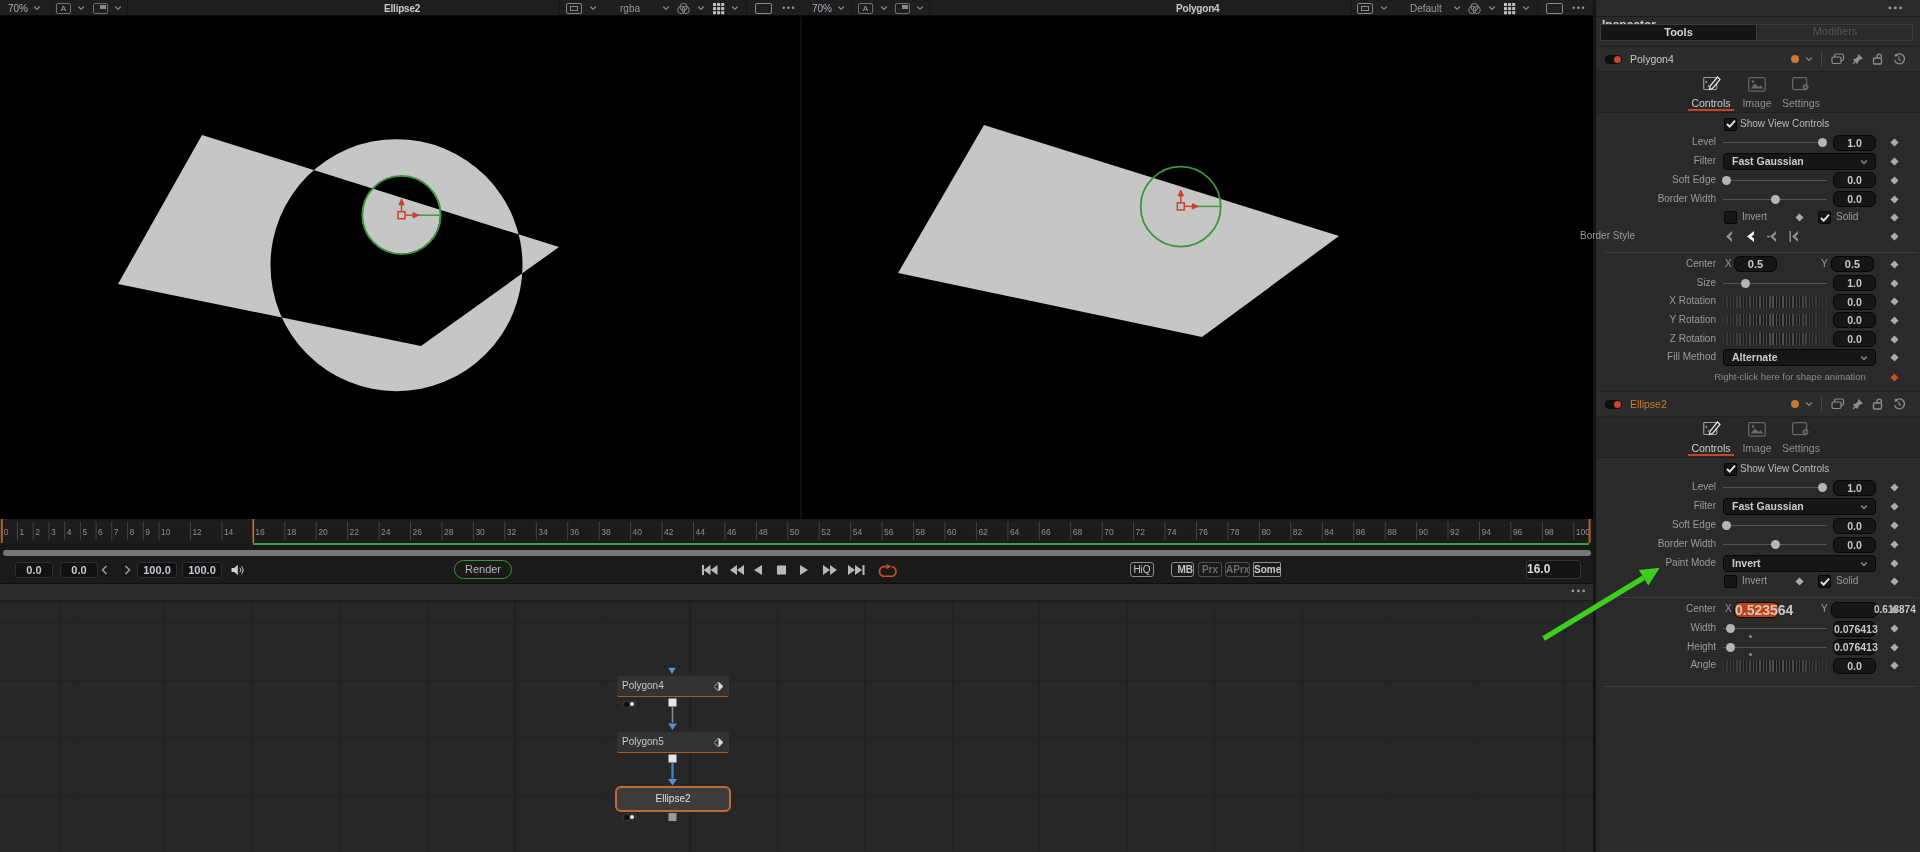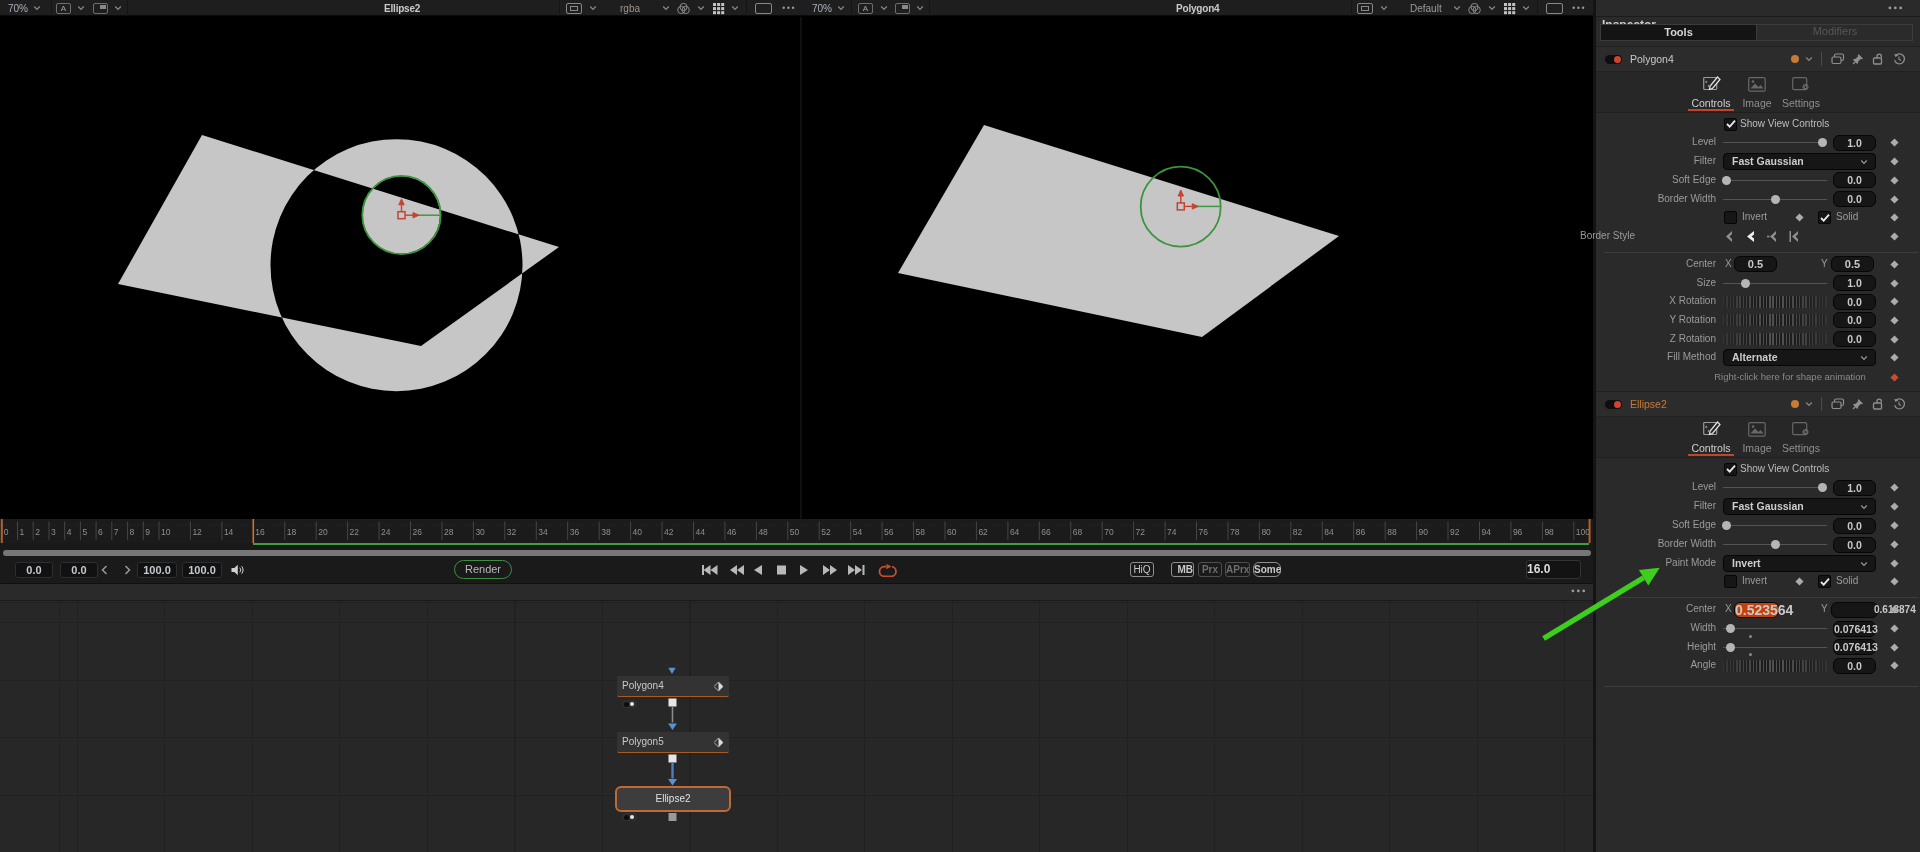--- a/index.html
+++ b/index.html
@@ -307,21 +307,21 @@
 <path d="M148 2 l7 5 -7 5 Z M155 2 l7 5 -7 5 Z M162.5 2 h2 v10 h-2 Z"></path>
 </g>
 <rect x="179.5" y="3.6" width="16.5" height="9.8" rx="4.9" stroke="#c8502e" fill="none" stroke-width="1.8"></rect>
 <rect x="186" y="1.8" width="6" height="3.6" fill="#1a1a1a"></rect>
 <path d="M186.5 1 l5 2.6 -5.2 2.6 Z" fill="#c8502e"></path>
 </svg>
 <div class="abs" style="left:1130px;top:562px;width:24px;height:15px;border:1px solid #8f8f8f;border-radius:3px;color:#c8c8c8;font-size:10px;font-weight:normal;text-align:center;line-height:13px;">HiQ</div>
 <div class="abs" style="left:1171px;top:562px;width:23px;height:15px;border:1px solid #8f8f8f;border-radius:3px;color:#c8c8c8;font-size:10px;font-weight:bold;text-align:right;line-height:13px;">MB</div>
 <div class="abs" style="left:1198px;top:562px;width:24px;height:15px;border:1px solid #4e4e4e;border-radius:3px;color:#6e6e6e;font-size:10px;font-weight:bold;text-align:center;line-height:13px;">Prx</div>
 <div class="abs" style="left:1225px;top:562px;width:25px;height:15px;border:1px solid #4e4e4e;border-radius:3px;color:#6e6e6e;font-size:10px;font-weight:bold;text-align:center;line-height:13px;">APrx</div>
-<div class="abs" style="left:1253px;top:562px;width:28px;height:15px;border:1px solid #8f8f8f;border-radius:6px;color:#c8c8c8;font-size:10px;font-weight:bold;text-align:center;line-height:13px;">Some</div>
+<div class="abs" style="left:1253px;top:562px;width:28px;height:15px;border:1px solid #8f8f8f;border-radius:1px;color:#c8c8c8;font-size:10px;font-weight:bold;text-align:center;line-height:13px;">Some</div>
 <div class="abs" style="left:1526px;top:560px;width:55px;height:19px;background:#131313;border:1px solid #333;border-radius:3px;color:#dcdcdc;font-size:12px;font-weight:bold;text-align:left;line-height:17px;">16.0</div>
 <div class="abs" style="left:0;top:584px;width:1593px;height:17px;background:#2a2a2a;border-bottom:1px solid #1a1a1a;"></div>
 <div class="abs" style="left:8px;top:600px;font-size:14px;font-weight:bold;color:#c2c2c2;">Nodes</div>
 <svg class="abs" style="left:1571px;top:589px" width="15" height="4">
       <circle cx="1.9" cy="1.9" r="1.4" fill="#9a9a9a"></circle>
       <circle cx="7.300000000000001" cy="1.9" r="1.4" fill="#9a9a9a"></circle>
       <circle cx="12.700000000000001" cy="1.9" r="1.4" fill="#9a9a9a"></circle>
     </svg>
 <div class="abs" style="left:0;top:601px;width:1593px;height:251px;background:#272727;
 background-image:repeating-linear-gradient(to right,#212121 0 1px,transparent 1px 87.5px),repeating-linear-gradient(to bottom,#212121 0 1px,transparent 1px 57.7px);

